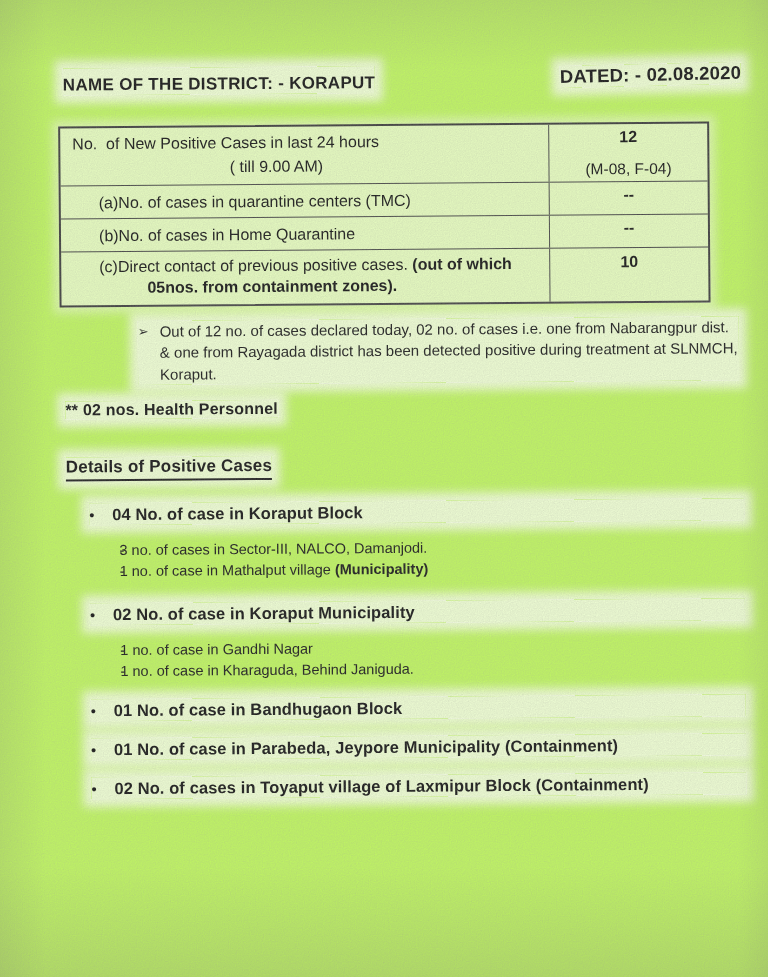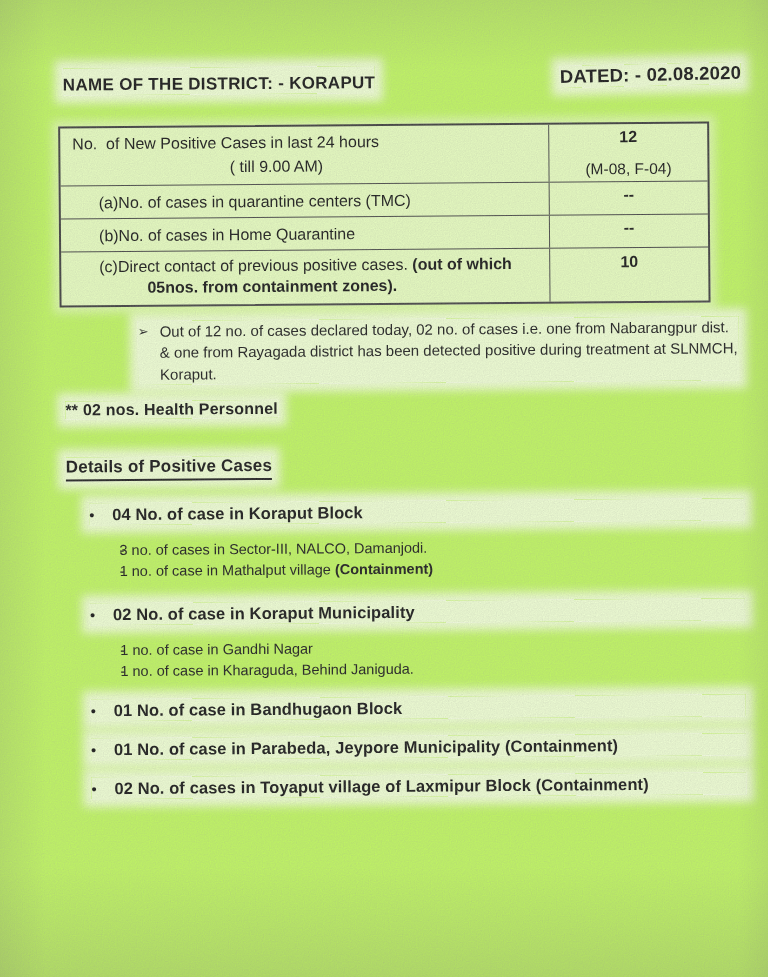--- a/index.html
+++ b/index.html
@@ -210,21 +210,21 @@
           <span class="g-bullet">•</span>
           <span class="group-title">04 No. of case in Koraput Block</span>
         </div>
         <div class="group-items">
           <div class="sub-item">
             <span class="s-dash">-</span>
             <span><span>3 no. of cases in Sector-III, NALCO, Damanjodi.</span><span class="bold-part"></span></span>
           </div>
           <div class="sub-item">
             <span class="s-dash">-</span>
-            <span><span>1 no. of case in Mathalput village </span><span class="bold-part">(Containment)</span></span>
+            <span><span>1 no. of case in Mathalput village </span><span class="bold-part">(Municipality)</span></span>
           </div>
         </div>
       </div>
 
       <div class="group">
         <div class="group-title-row halo">
           <span class="g-bullet">•</span>
           <span class="group-title">02 No. of case in Koraput Municipality</span>
         </div>
         <div class="group-items">

